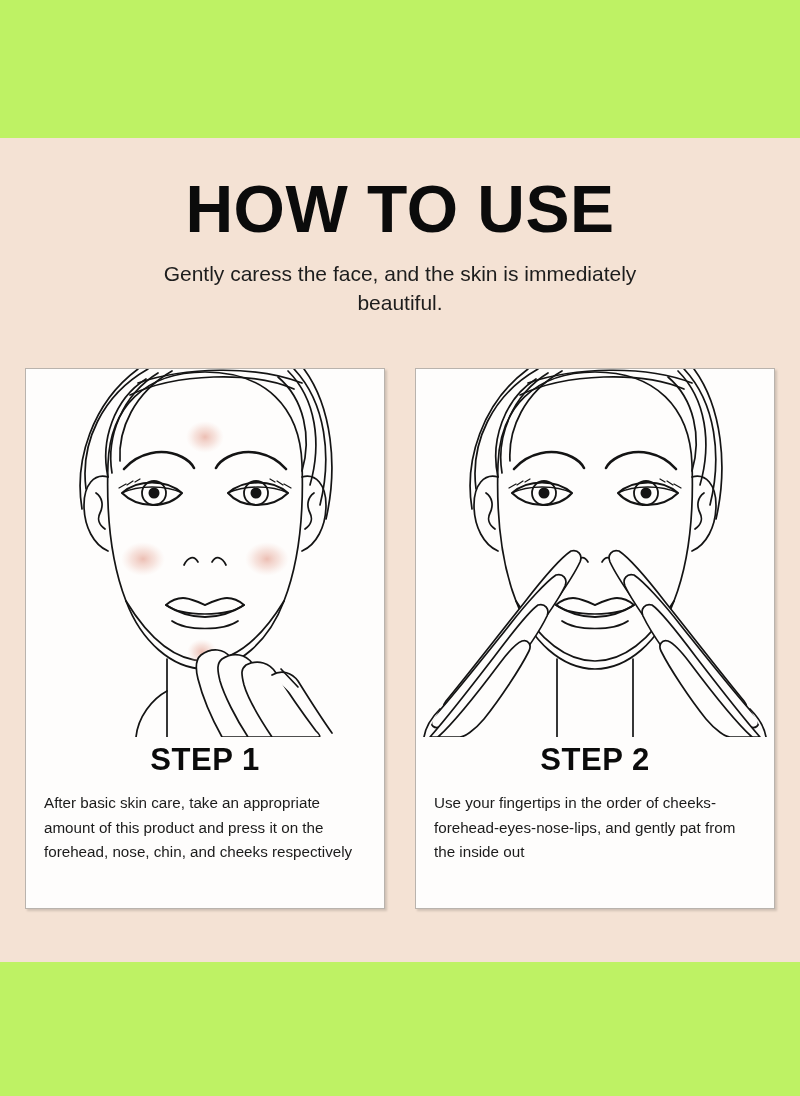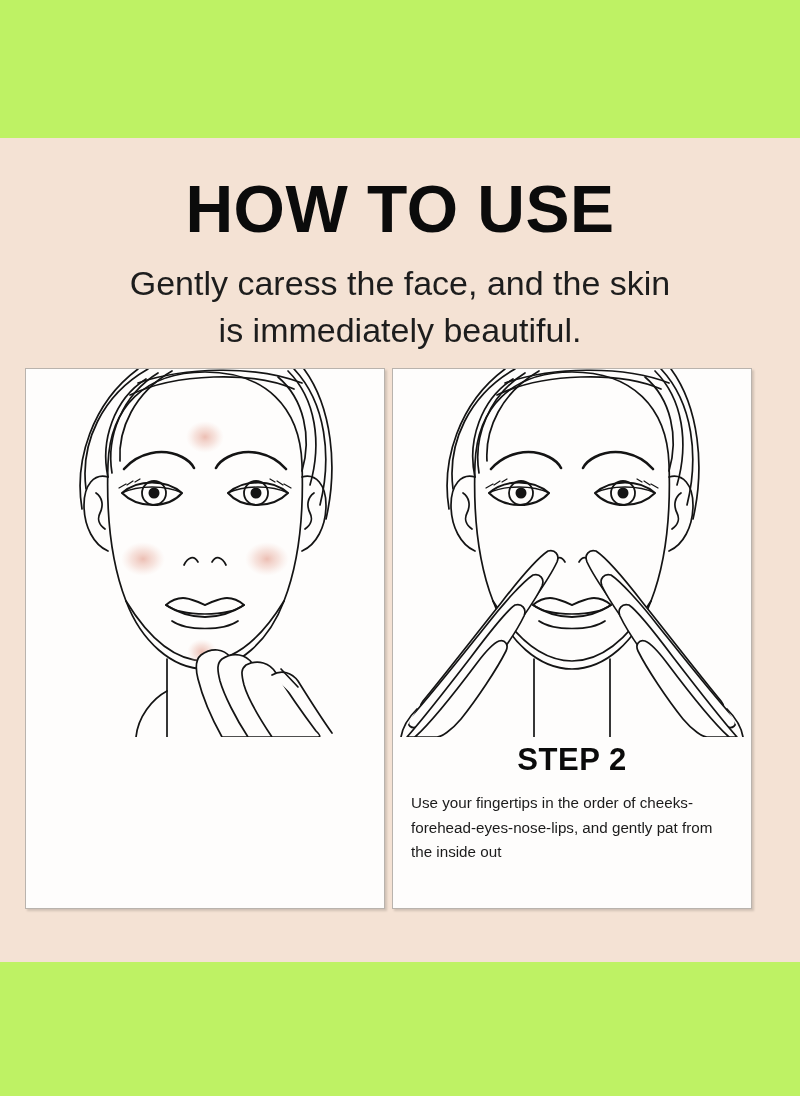--- a/index.html
+++ b/index.html
@@ -41,39 +41,39 @@
     font-weight: bold;
     letter-spacing: 0.5px;
     color: #0b0b0b;
     line-height: 1.0;
     margin: 0;
     font-family: "Liberation Sans", sans-serif;
   }
   #subtitle {
     margin: 18px auto 0 auto;
     width: 560px;
-    font-size: 34px;
+    font-size: 21px;
     line-height: 1.38;
     color: #1d1d1d;
     font-weight: 400;
   }
   
   .panel {
     position: absolute;
     top: 368px;
     width: 360px;
     height: 541px;
     background: #fefdfc;
     border: 1px solid #b9b3ad;
     box-sizing: border-box;
     box-shadow: 1.5px 1.5px 2px rgba(120,110,100,0.28);
     overflow: hidden;
   }
   #panel-1 { left: 25px; }
-  #panel-2 { left: 392px; padding-left: 44px; }
+  #panel-2 { left: 415px; padding-left: 44px; }
 
   .illustration {
     position: absolute;
     left: 0;
     top: 0;
     width: 358px;
     height: 368px;
     overflow: hidden;
   }
   .illustration svg {
@@ -190,20 +190,24 @@
 
         <g fill="#fefdfc" stroke="#141414" stroke-width="1.7" stroke-linecap="round" stroke-linejoin="round">
           <path d="M175 286 C186 278 198 280 204 288 C212 300 232 330 246 352 C252 362 250 368 246 368 L196 368 C186 350 176 326 172 310 C169 298 170 290 175 286 Z"></path>
           <path d="M196 290 C208 282 220 286 226 294 C236 308 256 338 268 356 C274 366 272 368 268 368 L222 368 C210 350 198 326 194 312 C191 300 191 294 196 290 Z"></path>
           <path d="M220 296 C232 290 244 294 250 304 C260 320 278 346 290 362 C296 368 294 368 290 368 L246 368 C234 350 222 330 218 316 C215 304 215 300 220 296 Z"></path>
           <path d="M246 306 C256 300 266 304 272 312 C282 328 296 350 306 364"></path>
           <path d="M255 300 L272 318"></path>
         </g>
       </svg>
     </div>
+    <div class="caption-block">
+      <div class="step-title">STEP 1</div>
+      <div class="step-desc">After basic skin care, take an appropriate amount of this product and press it on the forehead, nose, chin, and cheeks respectively</div>
+    </div>
   </div>
 
   <div class="panel" id="panel-2">
     <div class="illustration">
       <svg viewBox="0 0 358 368" xmlns="http://www.w3.org/2000/svg" aria-hidden="true">
         <rect x="0" y="0" width="358" height="368" fill="#fefdfc"></rect>
         <g fill="none" stroke="#141414" stroke-width="1.7" stroke-linecap="round" stroke-linejoin="round">
 
           <path d="M179 3 C119 3 84 38 82 95 C80 150 86 196 100 232 C115 272 146 300 179 300 C212 300 243 272 258 232 C272 196 278 150 276 95 C274 38 239 3 179 3 Z"></path>
           <path d="M100 232 C122 268 148 292 179 292 C210 292 236 268 258 232"></path>

